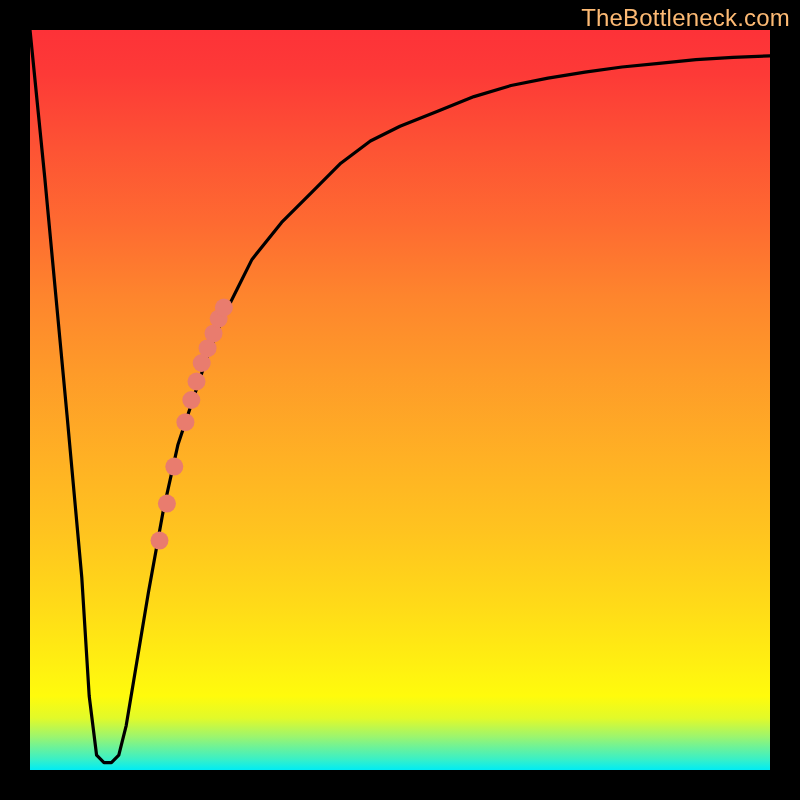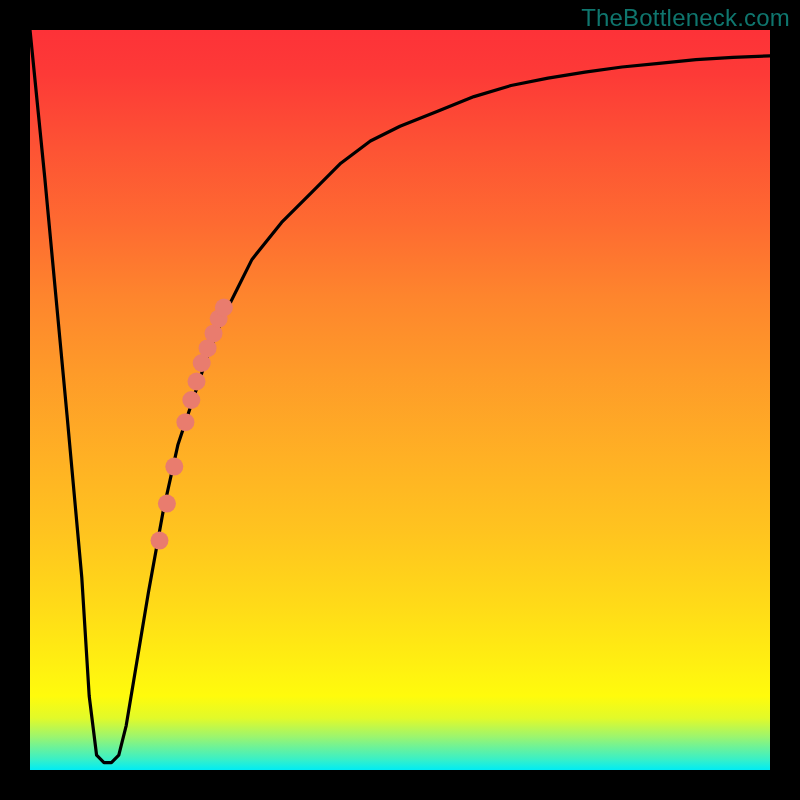--- a/index.html
+++ b/index.html
@@ -53,21 +53,21 @@
     height: 740px;
     overflow: visible;
   }
   .watermark {
     position: absolute;
     top: 4px;
     right: 10px;
     font-family: Arial, Helvetica, sans-serif;
     font-size: 24px;
     font-weight: 500;
-    color: #0f766e;
+    color: #fdba74;
     letter-spacing: 0.2px;
     user-select: none;
   }
 </style>
 </head>
 <body>
 
 <div class="frame">
   <div class="plot-area">
     <svg class="curves" viewBox="0 0 740 740">

